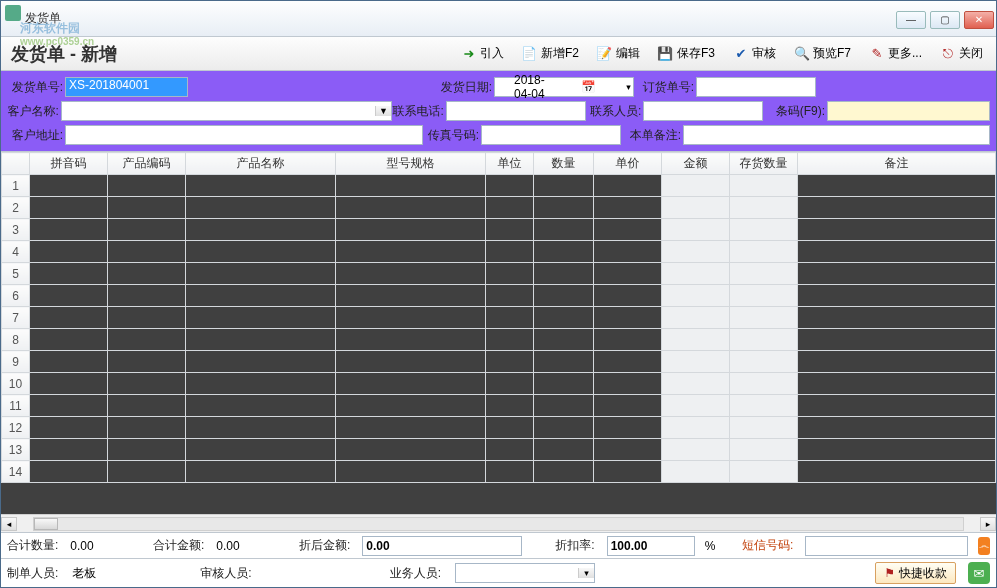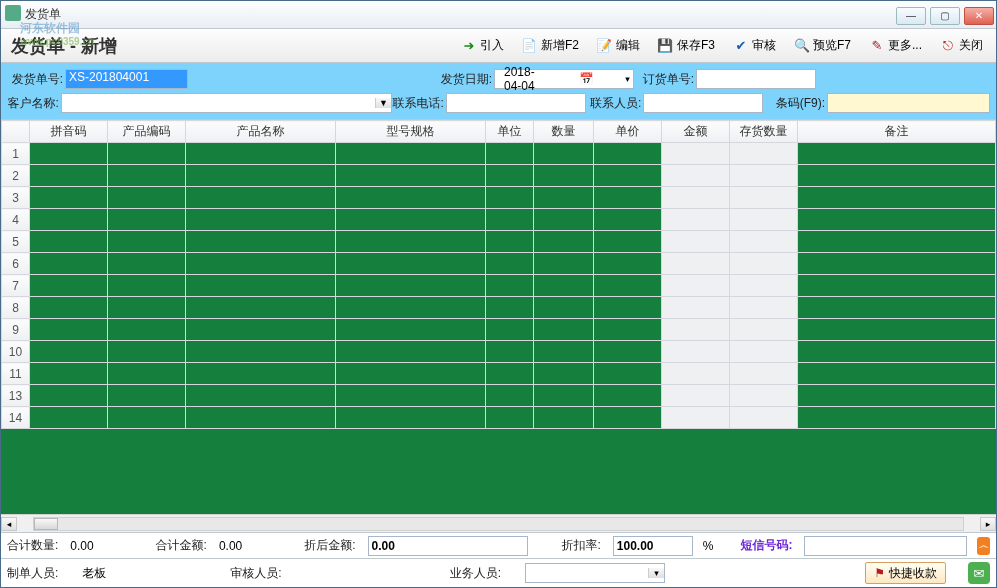--- a/index.html
+++ b/index.html
@@ -1,63 +1,63 @@
 <!DOCTYPE html>
 <html><head>
 <meta charset="utf-8">
 <style>
 * { box-sizing: border-box; margin: 0; padding: 0; font-family: "Microsoft YaHei", SimSun, Arial, sans-serif; font-size: 12px; }
 body { background: #fff; width: 997px; height: 588px; overflow: hidden; }
 
 .window { width: 997px; height: 588px; border: 1px solid #4a6a8a; background: #f0f0f0; display: flex; flex-direction: column; }
 
-.titlebar { height: 28px; background: linear-gradient(#fdfefe, #e8eef5); display: flex; align-items: center; border-bottom: 1px solid #c0c8d0; position: relative; }
+.titlebar { height: 36px; background: linear-gradient(#fdfefe, #e8eef5); display: flex; align-items: center; border-bottom: 1px solid #c0c8d0; position: relative; }
 .titlebar .title { padding-left: 24px; color: #333; }
 .titlebar .app-icon { position: absolute; left: 4px; top: 4px; width: 16px; height: 16px; background: #5a8; border-radius: 2px; }
 .titlebar .controls { margin-left: auto; display: flex; gap: 0; }
 .tb-btn { width: 30px; height: 18px; margin: 2px 2px 0 2px; border: 1px solid #9bb; border-radius: 2px; background: linear-gradient(#f8fcff,#dce8f4); display: flex; align-items: center; justify-content: center; font-size: 10px; color: #333; cursor: default; }
 .tb-close { background: linear-gradient(#f4b0a8,#e06050); border-color: #c05040; color: #fff; }
 
 .watermark { position: absolute; top: 10px; left: 20px; font-size: 24px; font-weight: bold; color: rgba(80,150,200,0.55); pointer-events: none; z-index: 5; }
 .watermark .sub { font-size: 10px; color: rgba(120,180,80,0.6); display: block; margin-top: -2px; }
 
 .toolbar { height: 34px; background: linear-gradient(#fdfdfd,#ececec); border-bottom: 1px solid #c0c8d0; display: flex; align-items: center; padding: 0 4px; position: relative; }
 .toolbar .page-title { font-size: 18px; font-weight: bold; color: #333; padding-left: 6px; }
 .toolbar .spacer { flex: 1; }
 .toolbar .tbtn { display: flex; align-items: center; gap: 3px; padding: 0 8px; height: 30px; cursor: default; border-left: 1px solid transparent; border-right: 1px solid transparent; }
 .toolbar .ico { width: 16px; height: 16px; display: inline-flex; align-items: center; justify-content: center; font-size: 13px; }
 .i-green{color:#1a8a1a;} .i-blue{color:#1a5aae;} .i-orange{color:#d07000;} .i-red{color:#b02020;}
 
-.form-area { background: #7dd3fc; border-bottom: 1px solid #c0c8d0; padding: 4px 6px; }
+.form-area { background: #8b5cf6; border-bottom: 1px solid #c0c8d0; padding: 4px 6px; }
 .form-row { display: flex; align-items: center; height: 24px; gap: 0; }
 .lbl { color: #222; white-space: nowrap; text-align: right; padding-right: 2px; }
 .fld { height: 20px; border: 1px solid #a7b7c7; background: #fff; padding: 0 3px; }
 .fld.sel { background: #3399ff; color: #fff; }
 .fld.yellow { background: #fff8d0; }
 .combo { height: 20px; border: 1px solid #a7b7c7; background: #fff; display: flex; align-items: center; }
 .combo .arrow { margin-left: auto; width: 16px; text-align: center; border-left: 1px solid #ccc; background: linear-gradient(#f8f8f8,#e0e0e0); font-size: 9px; }
-.date-fld { display: flex; align-items: center; height: 20px; border: 1px solid #a7b7c7; background: #fff; padding-left: 9px; gap: 28px; }
+.date-fld { display: flex; align-items: center; height: 20px; border: 1px solid #a7b7c7; background: #fff; padding-left: 19px; gap: 28px; }
 .date-fld .cal { margin-left: auto; width: 18px; text-align: center; }
 .date-fld .arr { width: 14px; text-align: center; font-size: 9px; }
 
-.grid-wrap { flex: 1; background: #15803d; display: flex; flex-direction: column; border-bottom: 1px solid #c0c8d0; overflow: hidden; }
+.grid-wrap { flex: 1; background: #404040; display: flex; flex-direction: column; border-bottom: 1px solid #c0c8d0; overflow: hidden; }
 .grid { flex: 1; overflow: hidden; }
 table { border-collapse: collapse; width: 100%; table-layout: fixed; }
 th, td { border: 1px solid #d4d8dc; height: 22px; padding: 0 2px; overflow: hidden; }
 th { background: linear-gradient(#fcfcfc,#eef0f2); font-weight: normal; color: #333; }
 td.rownum { background: linear-gradient(#fcfcfc,#eef0f2); text-align: center; color: #555; }
 td.shade { background: #eef0f2; }
 .hscroll { height: 18px; background: #f0f0f0; border-top: 1px solid #d0d0d0; display: flex; align-items: center; }
 .hscroll .track { flex: 1; height: 14px; margin: 0 16px; background: #e8e8e8; border: 1px solid #d0d0d0; position: relative; }
 .hscroll .thumb { position: absolute; left: 0; width: 24px; height: 100%; background: linear-gradient(#f8f8f8,#d8d8d8); border: 1px solid #b8b8b8; }
 .hscroll .sbtn { width: 16px; height: 14px; background: linear-gradient(#f8f8f8,#e0e0e0); border: 1px solid #c8c8c8; font-size: 9px; display: flex; align-items: center; justify-content: center; }
 
 .footer1 { height: 26px; background: #fff; border-bottom: 1px solid #c0c8d0; display: flex; align-items: center; padding: 0 6px; gap: 10px; }
-.footer2 { height: 28px; background: #fff; display: flex; align-items: center; padding: 0 6px; gap: 22px; }
-.red-lbl { color: #6d28d9; font-weight: bold; }
+.footer2 { height: 28px; background: #fff; display: flex; align-items: center; padding: 0 6px; gap: 12px; }
+.red-lbl { color: #c2410c; }
 .bold-val { font-weight: bold; }
 .btn-orange { display: inline-flex; align-items: center; gap: 4px; height: 22px; padding: 0 8px; border: 1px solid #d8a060; background: linear-gradient(#fffef4,#fde8c0); border-radius: 2px; }
 .rss-ico { width: 18px; height: 18px; background: #f38020; border-radius: 3px; color: #fff; display: flex; align-items: center; justify-content: center; font-size: 11px; }
 .wechat-ico { width: 22px; height: 22px; background: #4caf50; border-radius: 4px; color: #fff; display: flex; align-items: center; justify-content: center; font-size: 13px; }
 </style>
 </head>
 <body>
 
 <div class="window">
 
@@ -132,20 +132,28 @@
       <span class="combo" style="width:358px">
           <span></span>
           <span class="arrow">▼</span>
         </span>
       <span class="lbl" style="width:58px">联系电话:</span>
       <input class="fld" style="width: 140px;" value="">
       <span class="lbl" style="width:62px">联系人员:</span>
       <input class="fld" style="width: 120px;" value="">
       <span class="lbl" style="width:60px;margin-left:8px">条码(F9):</span>
       <input class="fld yellow" style="flex: 1 1 0%;" value="">
+    </div>
+    <div class="form-row">
+      <span class="lbl" style="width:58px">客户地址:</span>
+      <input class="fld" style="width: 358px;" value="">
+      <span class="lbl" style="width:58px">传真号码:</span>
+      <input class="fld" style="width: 140px;" value="">
+      <span class="lbl" style="width:62px">本单备注:</span>
+      <input class="fld" style="flex: 1 1 0%;" value="">
     </div>
   </div>
 
   <div class="grid-wrap">
     <div class="grid">
       <table>
         <colgroup>
           <col style="width:28px">
             <col style="width:78px">
             <col style="width:78px">
@@ -311,20 +319,33 @@
               <td></td>
               <td></td>
               <td></td>
               <td></td>
               <td></td>
               <td class="shade"></td>
               <td class="shade"></td>
               <td></td>
             </tr>
             <tr>
+              <td class="rownum">12</td>
+              <td></td>
+              <td></td>
+              <td></td>
+              <td></td>
+              <td></td>
+              <td></td>
+              <td></td>
+              <td class="shade"></td>
+              <td class="shade"></td>
+              <td></td>
+            </tr>
+            <tr>
               <td class="rownum">13</td>
               <td></td>
               <td></td>
               <td></td>
               <td></td>
               <td></td>
               <td></td>
               <td></td>
               <td class="shade"></td>
               <td class="shade"></td>
@@ -359,21 +380,21 @@
     <span class="lbl">合计数量:</span>
     <span>0.00</span>
     <span style="width:60px"></span>
     <span class="lbl">合计金额:</span>
     <span>0.00</span>
     <span style="width:60px"></span>
     <span class="lbl">折后金额:</span>
     <input class="fld bold-val" style="width: 160px;" value="0.00">
     <span style="width:20px"></span>
     <span class="lbl">折扣率:</span>
-    <input class="fld bold-val" style="width: 80px;" value="100.00">
+    <input class="fld bold-val" style="width: 88px;" value="100.00">
     <span>%</span>
     <span style="width:10px"></span>
     <span class="lbl red-lbl">短信号码:</span>
     <input class="fld" style="flex: 1 1 0%; color: rgb(192, 32, 32);" value="">
     <span class="rss-ico">෴</span>
   </div>
 
   <div class="footer2">
     <span class="lbl">制单人员:</span>
     <span>老板</span>

